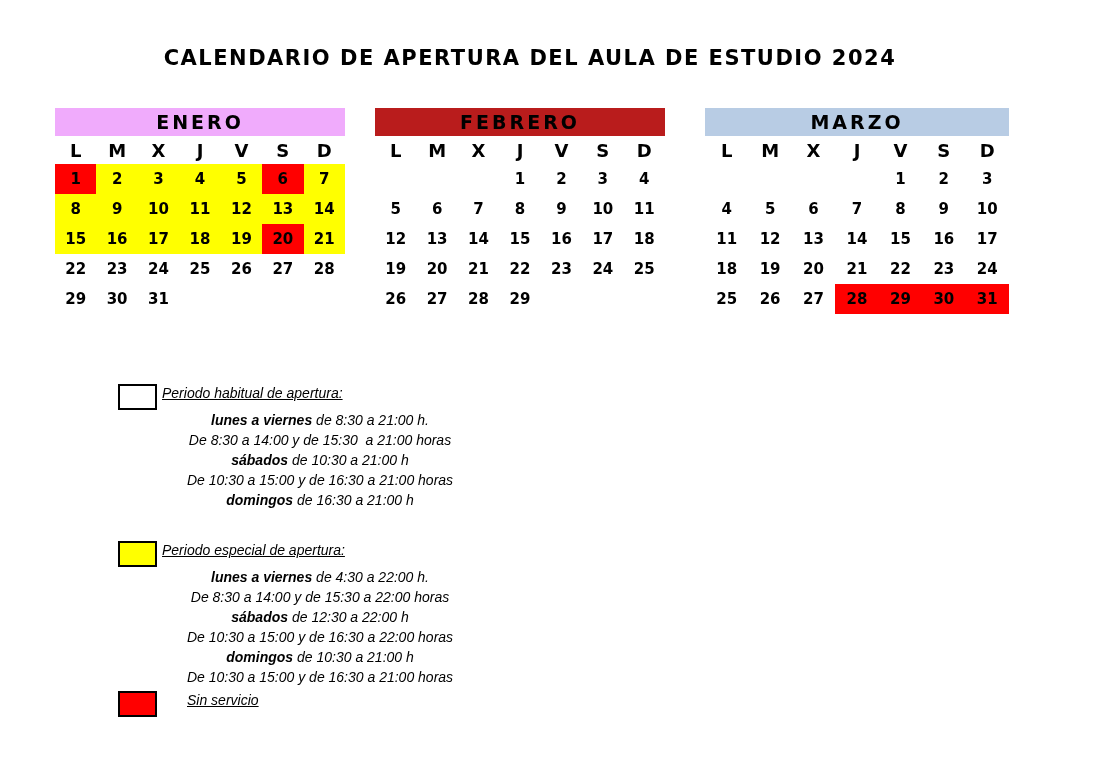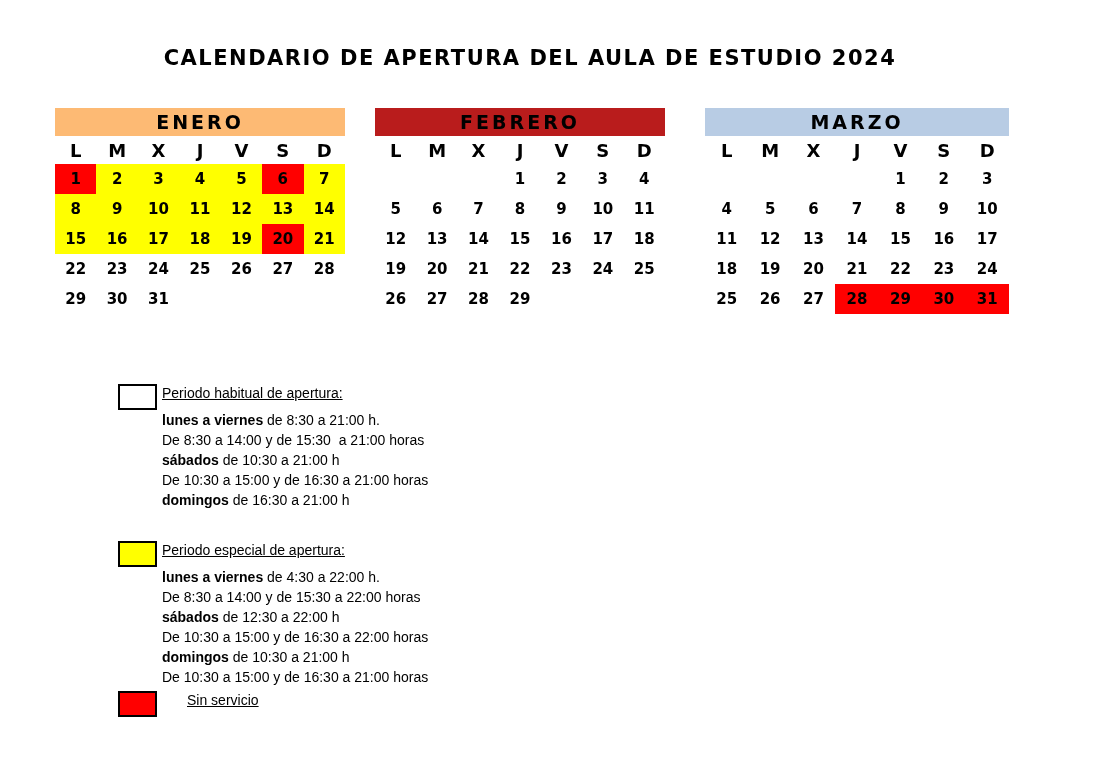--- a/index.html
+++ b/index.html
@@ -24,46 +24,46 @@
   .weekday-row .wd{
     flex:1;text-align:center;line-height:30px;
     font-size:18px;font-weight:bold;
   }
   .week-row{display:flex;height:30px;}
   .day-cell{
     flex:1;text-align:center;line-height:30px;
     font-size:15px;font-weight:bold;
   }
   
-  .legend-item{position:absolute;left:118px;width:360px;}
+  .legend-item{position:absolute;left:118px;width:360px;font-style:italic;}
   .legend-0{top:383px;}
   .legend-1{top:540px;}
   .legend-2{top:690px;padding-left:25px;}
   .swatch{
     position:absolute;left:0;top:1px;width:35px;height:22px;
     border:2px solid #000;
   }
   .legend-text{
     margin-left:44px;font-family:"Liberation Sans",sans-serif;
     font-size:14px;
   }
   .legend-title{
     text-decoration:underline;line-height:20px;margin-bottom:7px;
   }
-  .legend-line{line-height:20px;white-space:pre-wrap;}
+  .legend-line{line-height:20px;white-space:pre-wrap;text-align:center;}
   .legend-line b{font-weight:bold;}
 </style>
 </head>
 <body>
 
 <div class="page-title">CALENDARIO DE APERTURA DEL AULA DE ESTUDIO 2024</div>
 
 <div id="calendars">
     <div class="month month-0">
-      <div class="month-header" style="background: #fdba74;">ENERO</div>
+      <div class="month-header" style="background: #f0abfc;">ENERO</div>
       <div class="weekday-row">
         <span class="wd">L</span>
         <span class="wd">M</span>
         <span class="wd">X</span>
         <span class="wd">J</span>
         <span class="wd">V</span>
         <span class="wd">S</span>
         <span class="wd">D</span>
       </div>
       <div class="week-row">

